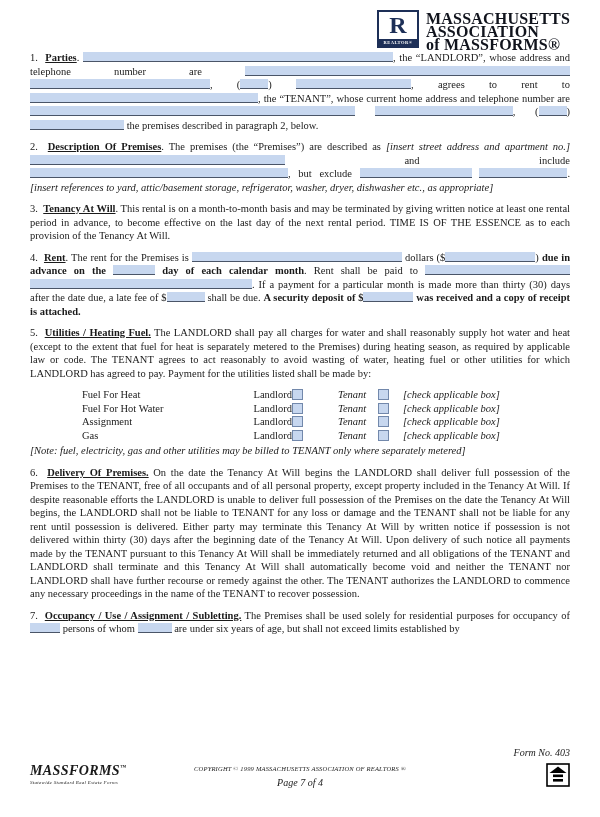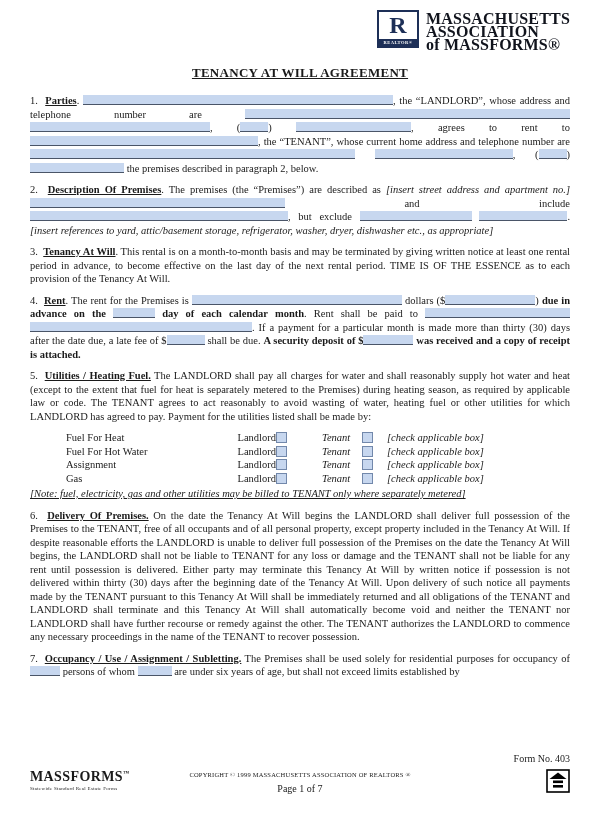--- a/index.html
+++ b/index.html
@@ -22,33 +22,33 @@
   .doc-title { text-align:center; font-weight:bold; font-size:13px; text-decoration:underline; letter-spacing:.3px; margin:14px 0 13px 0; }
 
   
   .para { margin-bottom:8px; line-height:13.5px; text-align:justify; }
   .seg-b { font-weight:bold; }
   .seg-bu { font-weight:bold; text-decoration:underline; }
   .seg-i { font-style:italic; }
   .field { display:inline-block; height:10px; background:#c7d7ef; border-bottom:1px solid #4a5568; vertical-align:-1px; }
 
   
-  .util-table { margin:1px 0 2px 36px; }
+  .util-table { margin:1px 0 2px 52px; }
   .util-row { display:flex; align-items:center; height:13.5px; }
   .util-label { width:158px; }
   .util-col  { width:52px;text-align:right; }
   .util-col2 { width:40px;font-style:italic; }
   .checkbox { width:11px; height:11px; background:#c7d7ef; border:1px solid #7288ab; display:inline-block; }
   .cb1 { margin-right:35px; }
   .cb2 { margin-right:14px; }
   .util-hint { font-style:italic;text-align:right; }
-  .util-note { font-style:italic; margin-bottom:8px; line-height:13.5px;text-decoration:underline; }
+  .util-note { font-style:italic; margin-bottom:8px; line-height:13.5px; }
 
   
-  .footer { position:absolute; left:30px; right:30px; bottom:18px; }
+  .footer { position:absolute; left:30px; right:30px; bottom:24px;font-style:italic; }
   .form-no { text-align:right; font-size:10px; margin-bottom:5px; }
   .footer-row { position:relative; display:flex; justify-content:space-between; align-items:flex-start; min-height:30px; }
   .brand { font-weight:bold; font-size:14px; letter-spacing:.4px; }
   .brand .tm { font-size:6px; vertical-align:super; }
   .brand-sub { font-size:5px; letter-spacing:.3px; margin-top:1px; }
   .center-block { position:absolute; left:50%; transform:translateX(-50%); text-align:center; top:2px; }
   .copyright { font-size:6.5px; letter-spacing:.2px; }
   .page-num { font-size:10px; margin-top:5px; }
   .eh-logo { width:24px; height:24px; }
 </style>
@@ -64,21 +64,20 @@
         <div class="rsub">REALTOR®</div>
       </div>
       <div class="org">
         <div>MASSACHUSETTS</div>
         <div>ASSOCIATION</div>
         <div>of MASSFORMS®</div>
       </div>
     </div>
   </div>
 
-  <div class="doc-title">TENANCY AT WILL AGREEMENT</div>
 
   <div>
       <p class="para"><span>1.&nbsp; </span><span class="seg-bu">Parties</span><span>. </span><span class="field" style="width: 310px;"></span><span>, the “LANDLORD”, whose address and telephone number are </span><span class="field" style="width: 325px;"></span><span> </span><span class="field" style="width: 180px;"></span><span>, (</span><span class="field" style="width: 28px;"></span><span>) </span><span class="field" style="width: 115px;"></span><span>, agrees to rent to </span><span class="field" style="width: 228px;"></span><span>, the “TENANT”, whose current home address and telephone number are </span><span class="field" style="width: 325px;"></span><span> </span><span class="field" style="width: 138px;"></span><span>, (</span><span class="field" style="width: 28px;"></span><span>) </span><span class="field" style="width: 94px;"></span><span> the premises described in paragraph 2, below.</span></p>
       <p class="para"><span>2.&nbsp; </span><span class="seg-bu">Description Of Premises</span><span>. The premises (the “Premises”) are described as </span><span class="seg-i">[insert street address and apartment no.] </span><span class="field" style="width: 255px;"></span><span> and include </span><span class="field" style="width: 258px;"></span><span>, but exclude </span><span class="field" style="width: 112px;"></span><span> </span><span class="field" style="width: 88px;"></span><span>. </span><span class="seg-i">[insert references to yard, attic/basement storage, refrigerator, washer, dryer, dishwasher etc., as appropriate]</span></p>
       <p class="para"><span>3.&nbsp; </span><span class="seg-bu">Tenancy At Will</span><span>. This rental is on a month-to-month basis and may be terminated by giving written notice at least one rental period in advance, to become effective on the last day of the next rental period. TIME IS OF THE ESSENCE as to each provision of the Tenancy At Will.</span></p>
       <p class="para"><span>4.&nbsp; </span><span class="seg-bu">Rent</span><span>. The rent for the Premises is </span><span class="field" style="width: 210px;"></span><span> dollars ($</span><span class="field" style="width: 90px;"></span><span>) </span><span class="seg-b">due in advance on the </span><span class="field" style="width: 42px;"></span><span class="seg-b"> day of each calendar month</span><span>. Rent shall be paid to </span><span class="field" style="width: 145px;"></span><span> </span><span class="field" style="width: 222px;"></span><span>. If a payment for a particular month is made more than thirty (30) days after the date due, a late fee of $</span><span class="field" style="width: 38px;"></span><span> shall be due. </span><span class="seg-b">A security deposit of $</span><span class="field" style="width: 50px;"></span><span class="seg-b"> was received and a copy of receipt is attached.</span></p>
       <p class="para"><span>5.&nbsp; </span><span class="seg-bu">Utilities / Heating Fuel.</span><span> The LANDLORD shall pay all charges for water and shall reasonably supply hot water and heat (except to the extent that fuel for heat is separately metered to the Premises) during heating season, as required by applicable law or code. The TENANT agrees to act reasonably to avoid wasting of water, heating fuel or other utilities for which LANDLORD has agreed to pay. Payment for the utilities listed shall be made by:</span></p>
     </div>
 
   <div class="util-table">
@@ -127,21 +126,21 @@
 
 <div class="footer">
   <div class="form-no">Form No. 403</div>
   <div class="footer-row">
     <div class="brand-block">
       <div class="brand"><span>MASSFORMS</span><span class="tm">™</span></div>
       <div class="brand-sub">Statewide Standard Real Estate Forms</div>
     </div>
     <div class="center-block">
       <div class="copyright">COPYRIGHT © 1999 MASSACHUSETTS ASSOCIATION OF REALTORS ®</div>
-      <div class="page-num">Page 1 of 7</div>
+      <div class="page-num">Page 7 of 4</div>
     </div>
     <div class="eh-logo">
       <svg viewBox="0 0 24 24" width="24" height="24">
         <rect x="1" y="1" width="22" height="22" fill="none" stroke="#000" stroke-width="1.6"></rect>
         <path d="M12 3.5 L3.5 10 L20.5 10 Z" fill="#000"></path>
         <rect x="7" y="11.5" width="10" height="2.6" fill="#000"></rect>
         <rect x="7" y="16" width="10" height="2.6" fill="#000"></rect>
       </svg>
     </div>
   </div>

